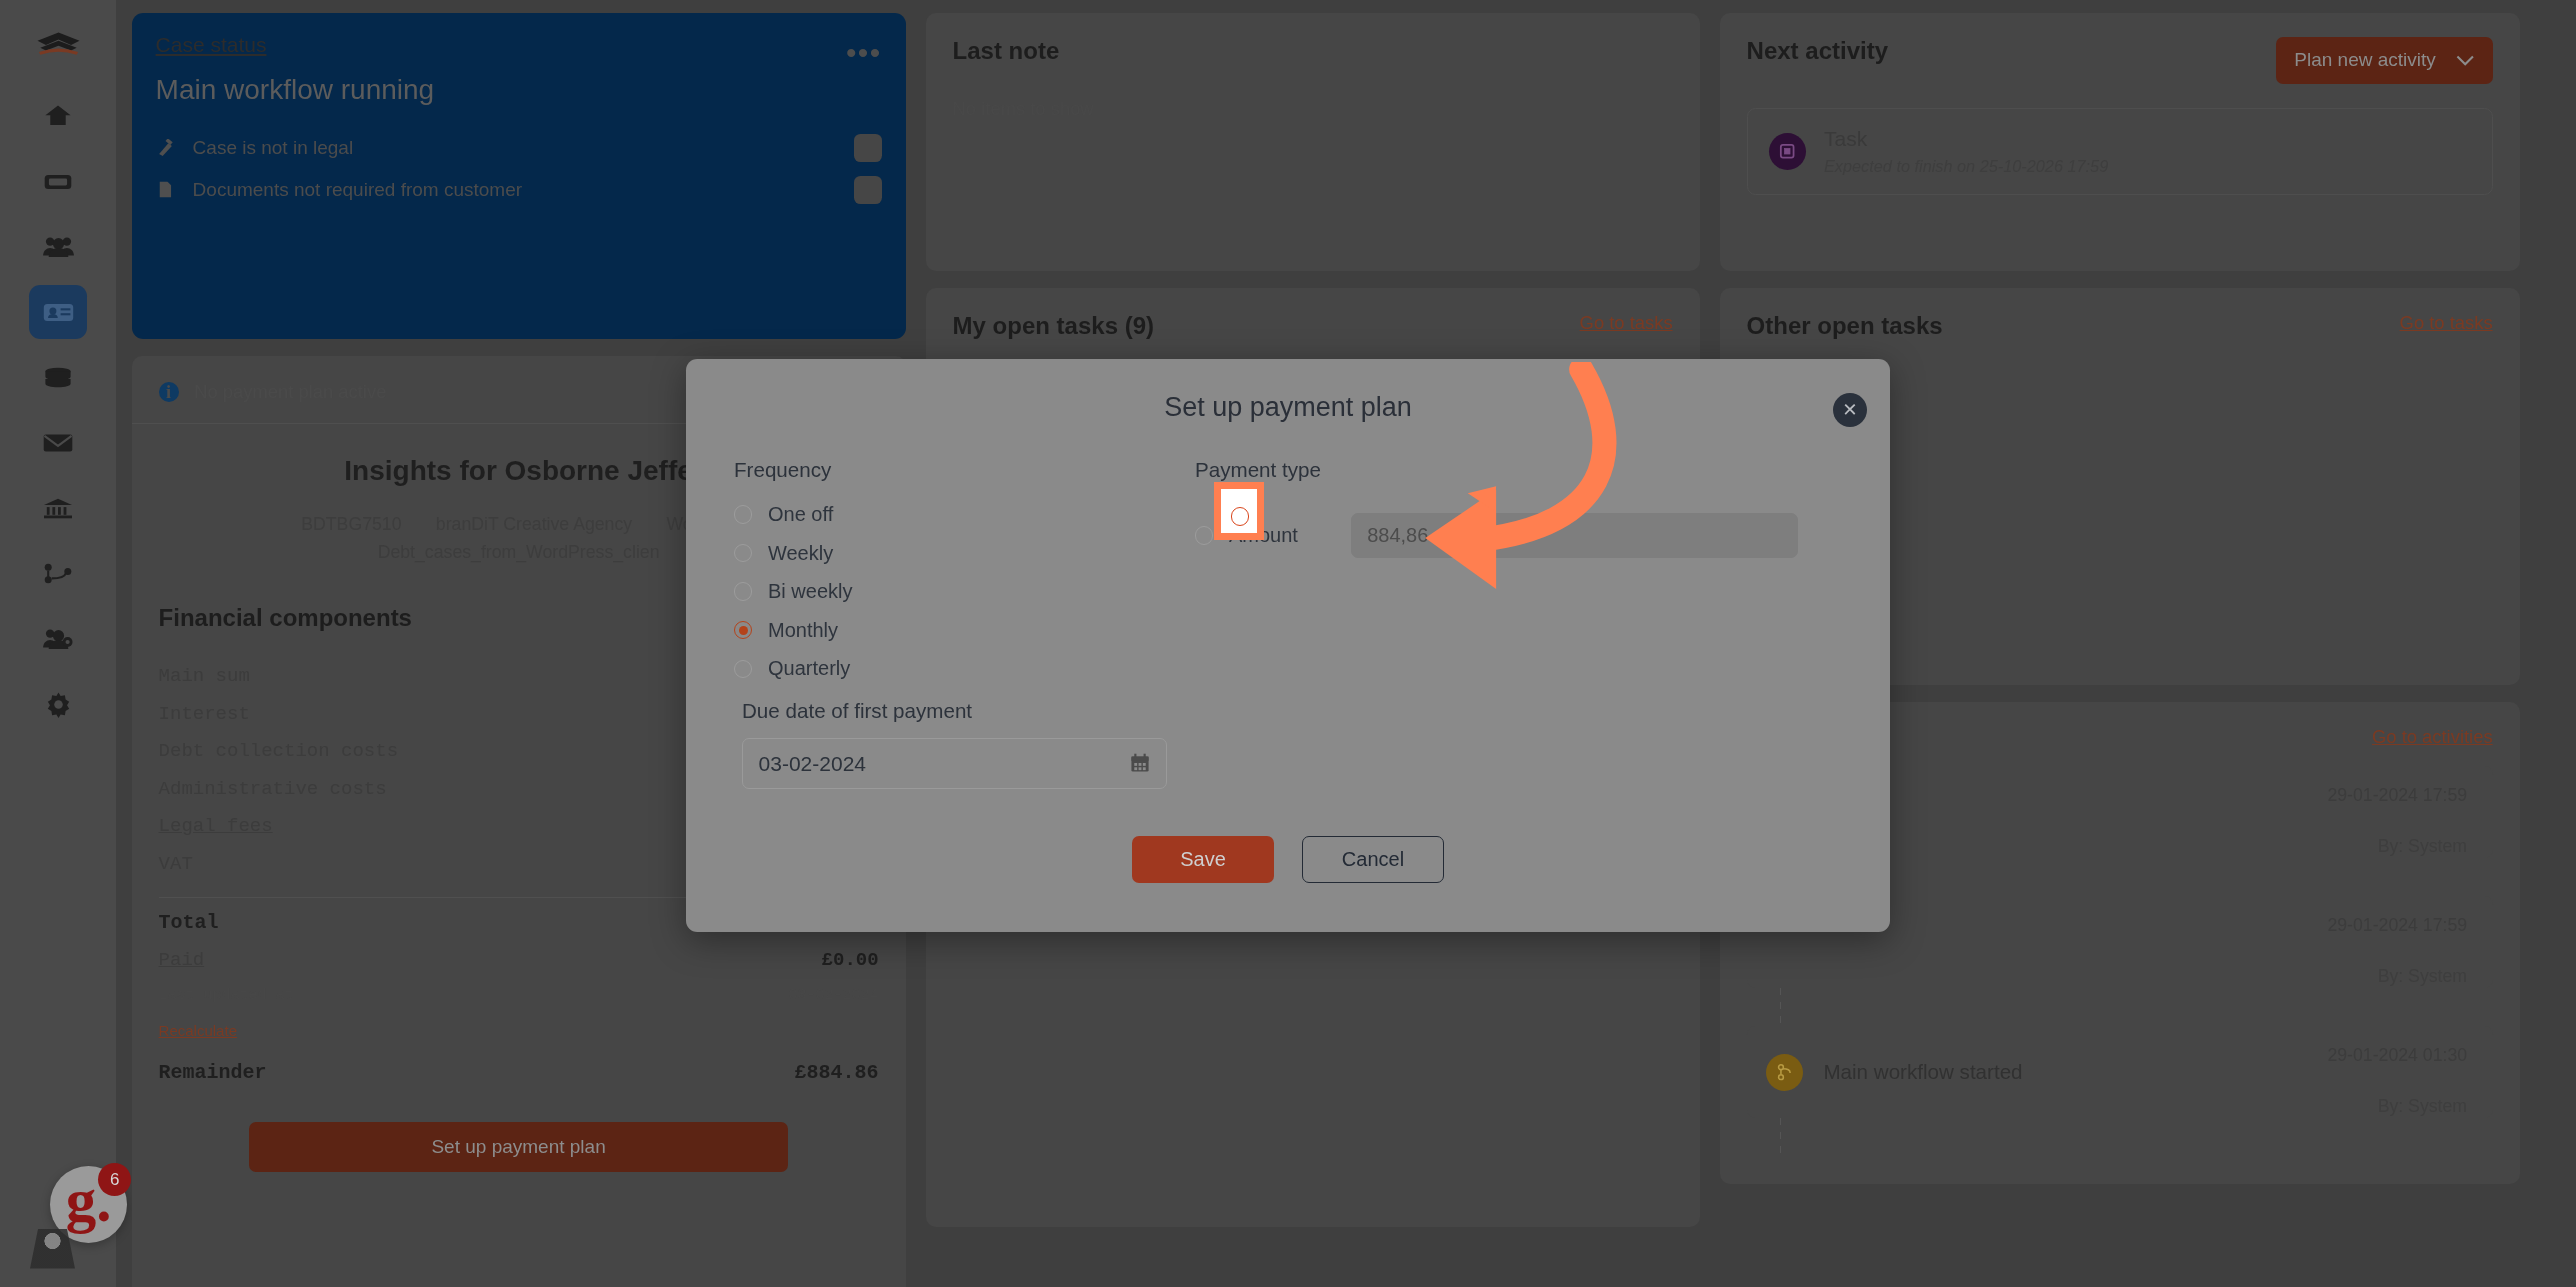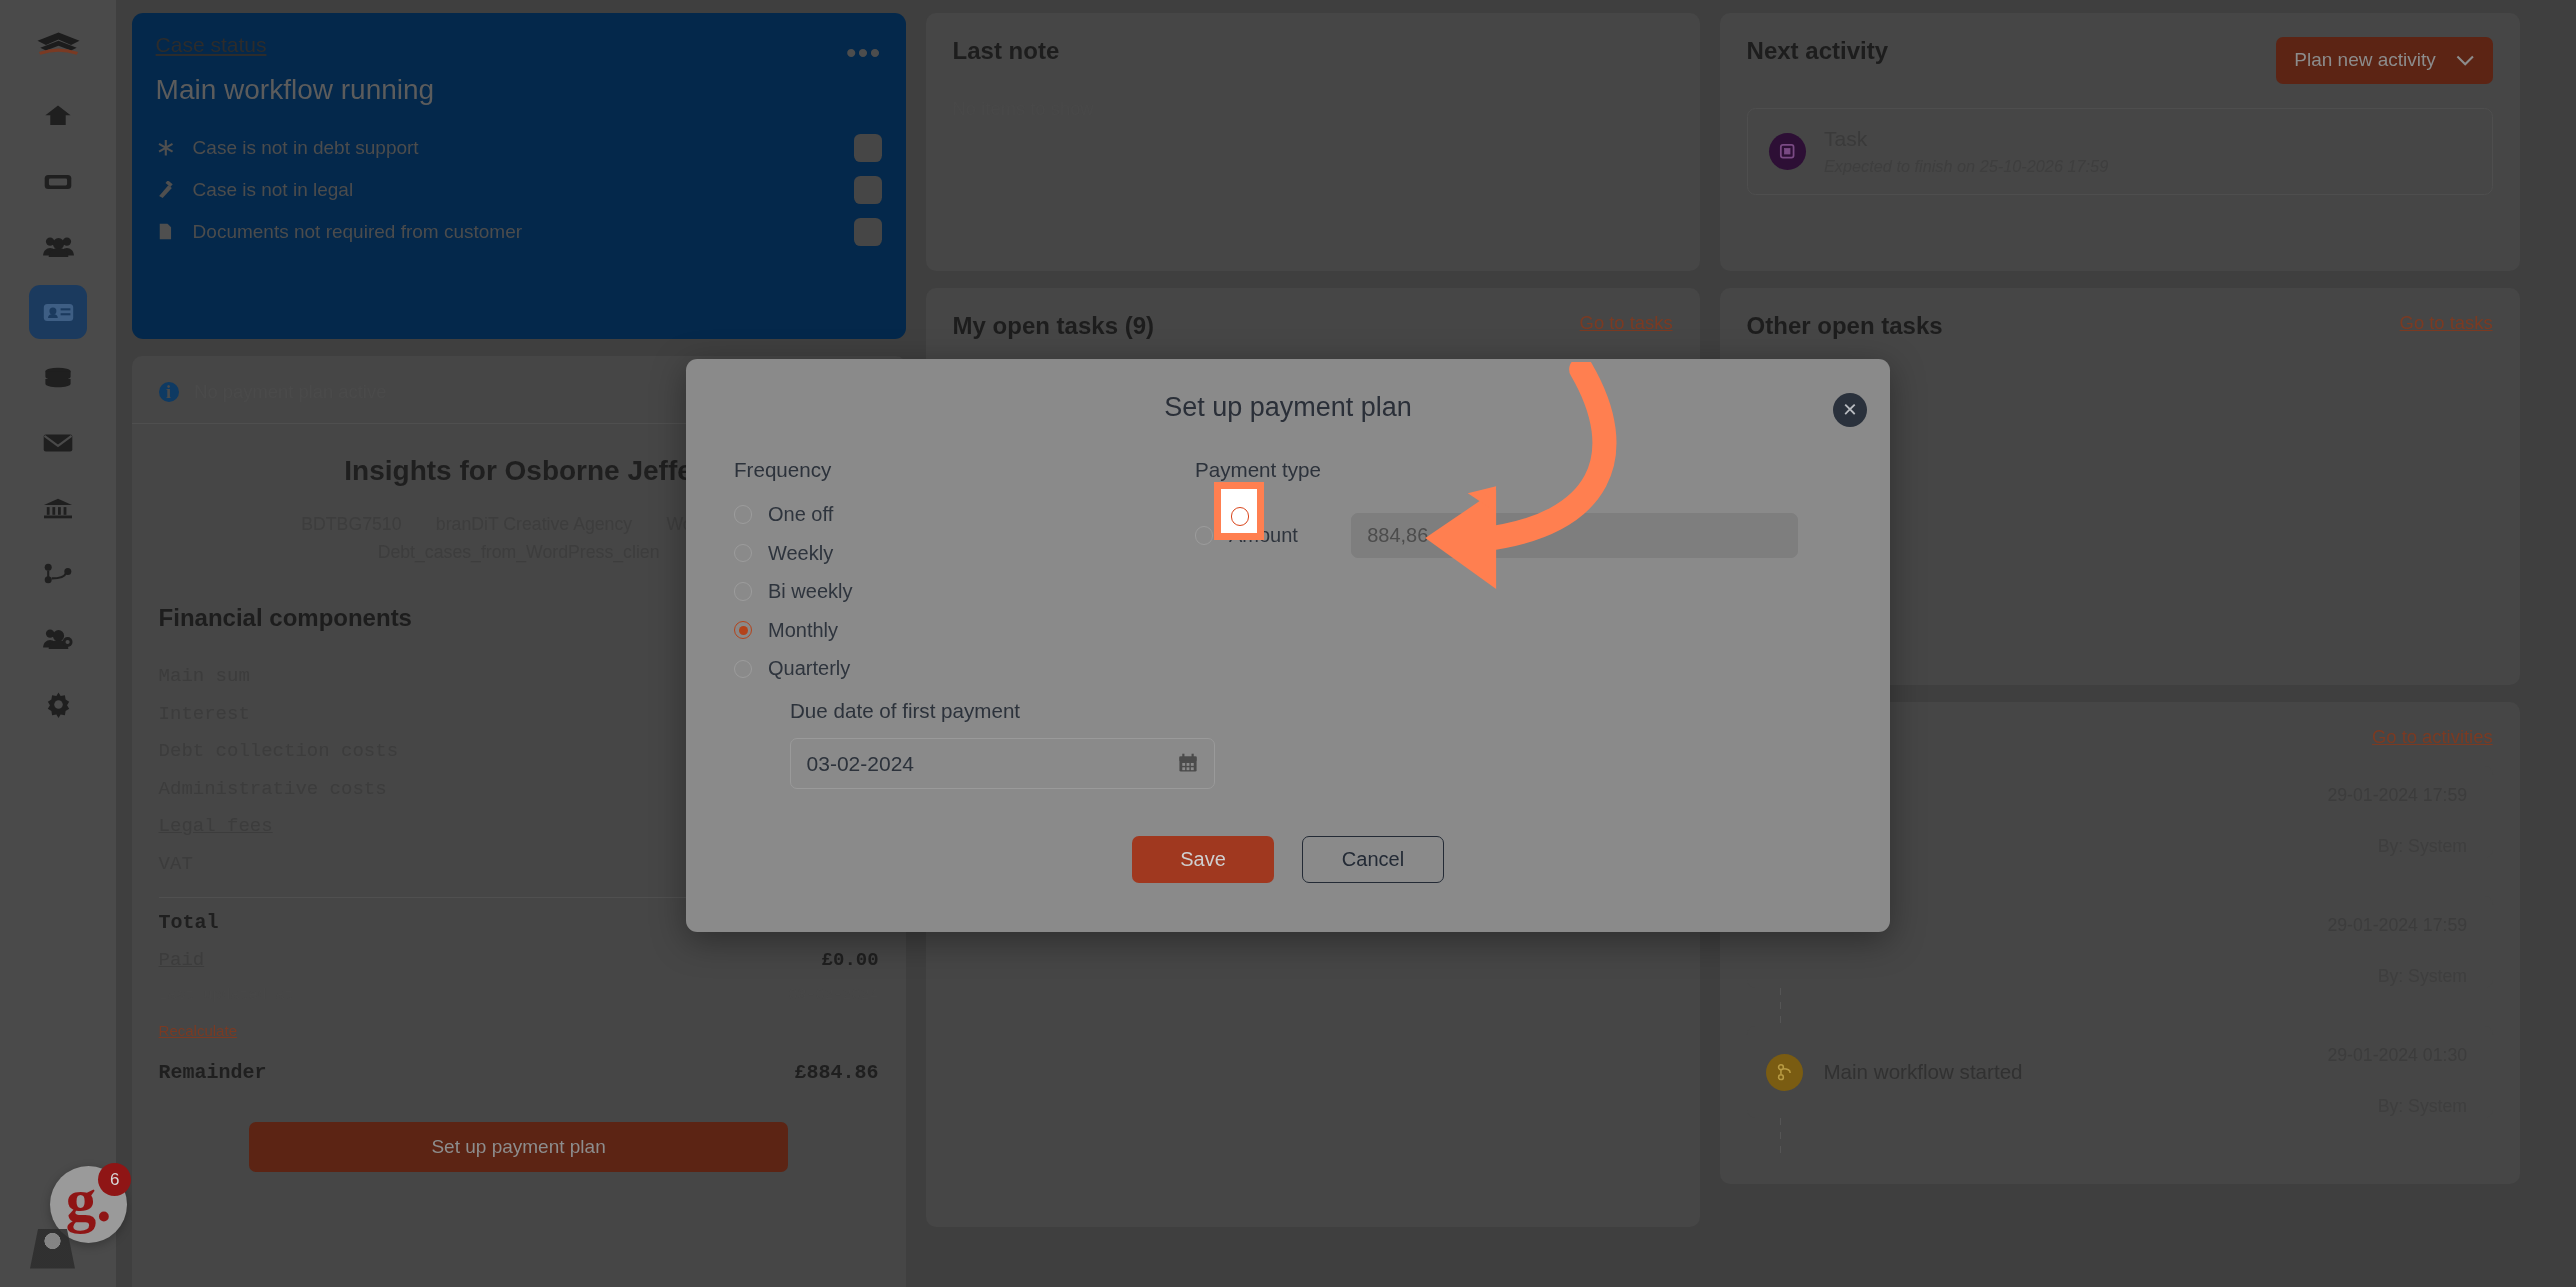--- a/index.html
+++ b/index.html
@@ -206,21 +206,21 @@
   .ptype-rows { margin-top: 21px; }
   .ptype-row { display: flex; align-items: center; gap: 15.6px; height: 65px; }
   .ptype-row .rlabel { font-size: 20px; color: #2e343d; width: 106px; }
   .minput {
     flex: 1; height: 45px; border-radius: 7px; border: 0.7px solid #9a9a9a;
     background: transparent; padding: 0 15.6px;
     font-size: 20px; color: #2e343d; font-family: "Liberation Sans", sans-serif;
   }
   .minput.disabled { background: #7e7e7e; border-color: #7e7e7e; color: #4c4c4c; }
 
-  .duewrap { padding: 0 104px; margin-top: 18.4px; }
+  .duewrap { padding: 0 56px; margin-top: 18.4px; }
   .duefield { margin-top: 15.6px; width: 425px; height: 51px; border: 0.7px solid #9a9a9a;
     border-radius: 7px; display: flex; align-items: center; padding: 0 15.6px; }
   .duefield .dv { font-size: 21px; color: #2c323b; flex: 1; }
   .duefield svg { fill: #4b4b4b; }
 
   .modal-actions { display: flex; justify-content: center; gap: 28px; margin-top: 47px; }
   .btn-save {
     width: 142px; height: 47px; border: none; border-radius: 7px;
     background: #a0381f; color: #cfcfcf; font-size: 20px;
     font-family: "Liberation Sans", sans-serif; cursor: pointer;
@@ -348,29 +348,20 @@
     <div class="main">
       <div class="row">
 
         <div class="col-l">
 
           <div class="case-status">
             <div class="cs-title">Case status</div>
             <div class="cs-dots">•••</div>
             <div class="cs-sub">Main workflow running</div>
             <div class="cs-list">
-              <div class="cs-item">
-                <span class="cs-ico">
-                  <svg width="15.6" height="15.6" viewBox="0 0 22 22">
-                      <path d="M11 0v22M1.5 5.5l19 11M20.5 5.5l-19 11" stroke="#4f4f4f" stroke-width="3"></path>
-                    </svg>
-                </span>
-                <span class="cs-label">Case is not in debt support</span>
-                <span class="cs-toggle"></span>
-              </div>
               <div class="cs-item">
                 <span class="cs-ico">
                   <svg width="17" height="17" viewBox="0 0 24 24">
                       <path d="M3 21 L16 6 L21 10 L8 24 Z"></path>
                       <rect x="13" y="1" width="9" height="5" transform="rotate(40 17 3)"></rect>
                     </svg>
                 </span>
                 <span class="cs-label">Case is not in legal</span>
                 <span class="cs-toggle"></span>
               </div>

